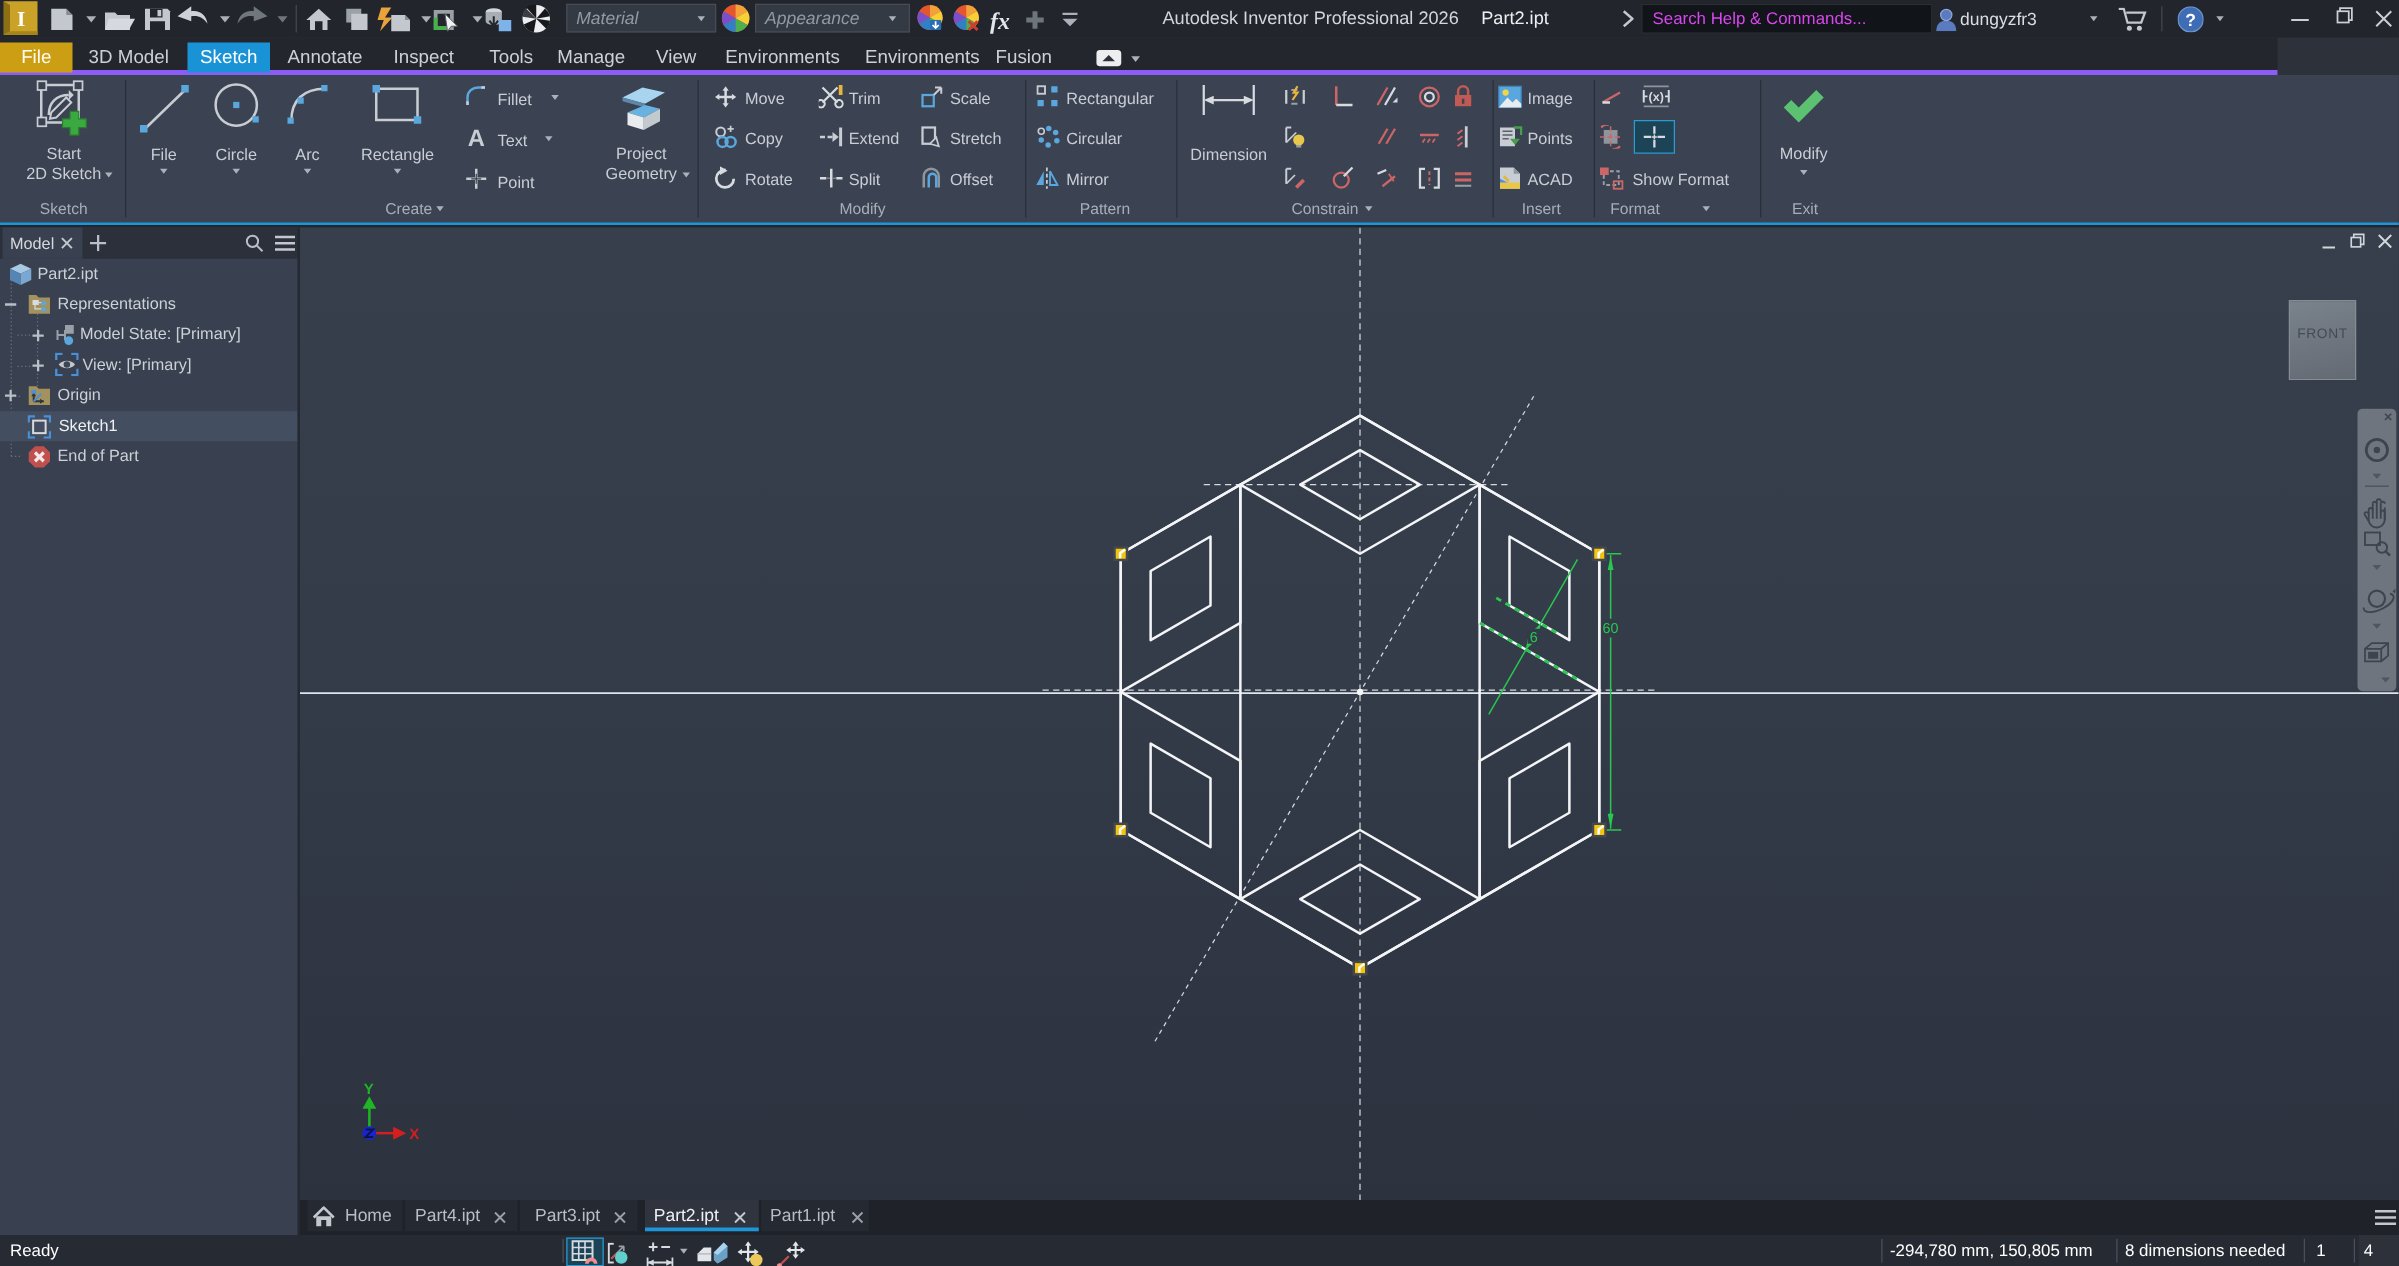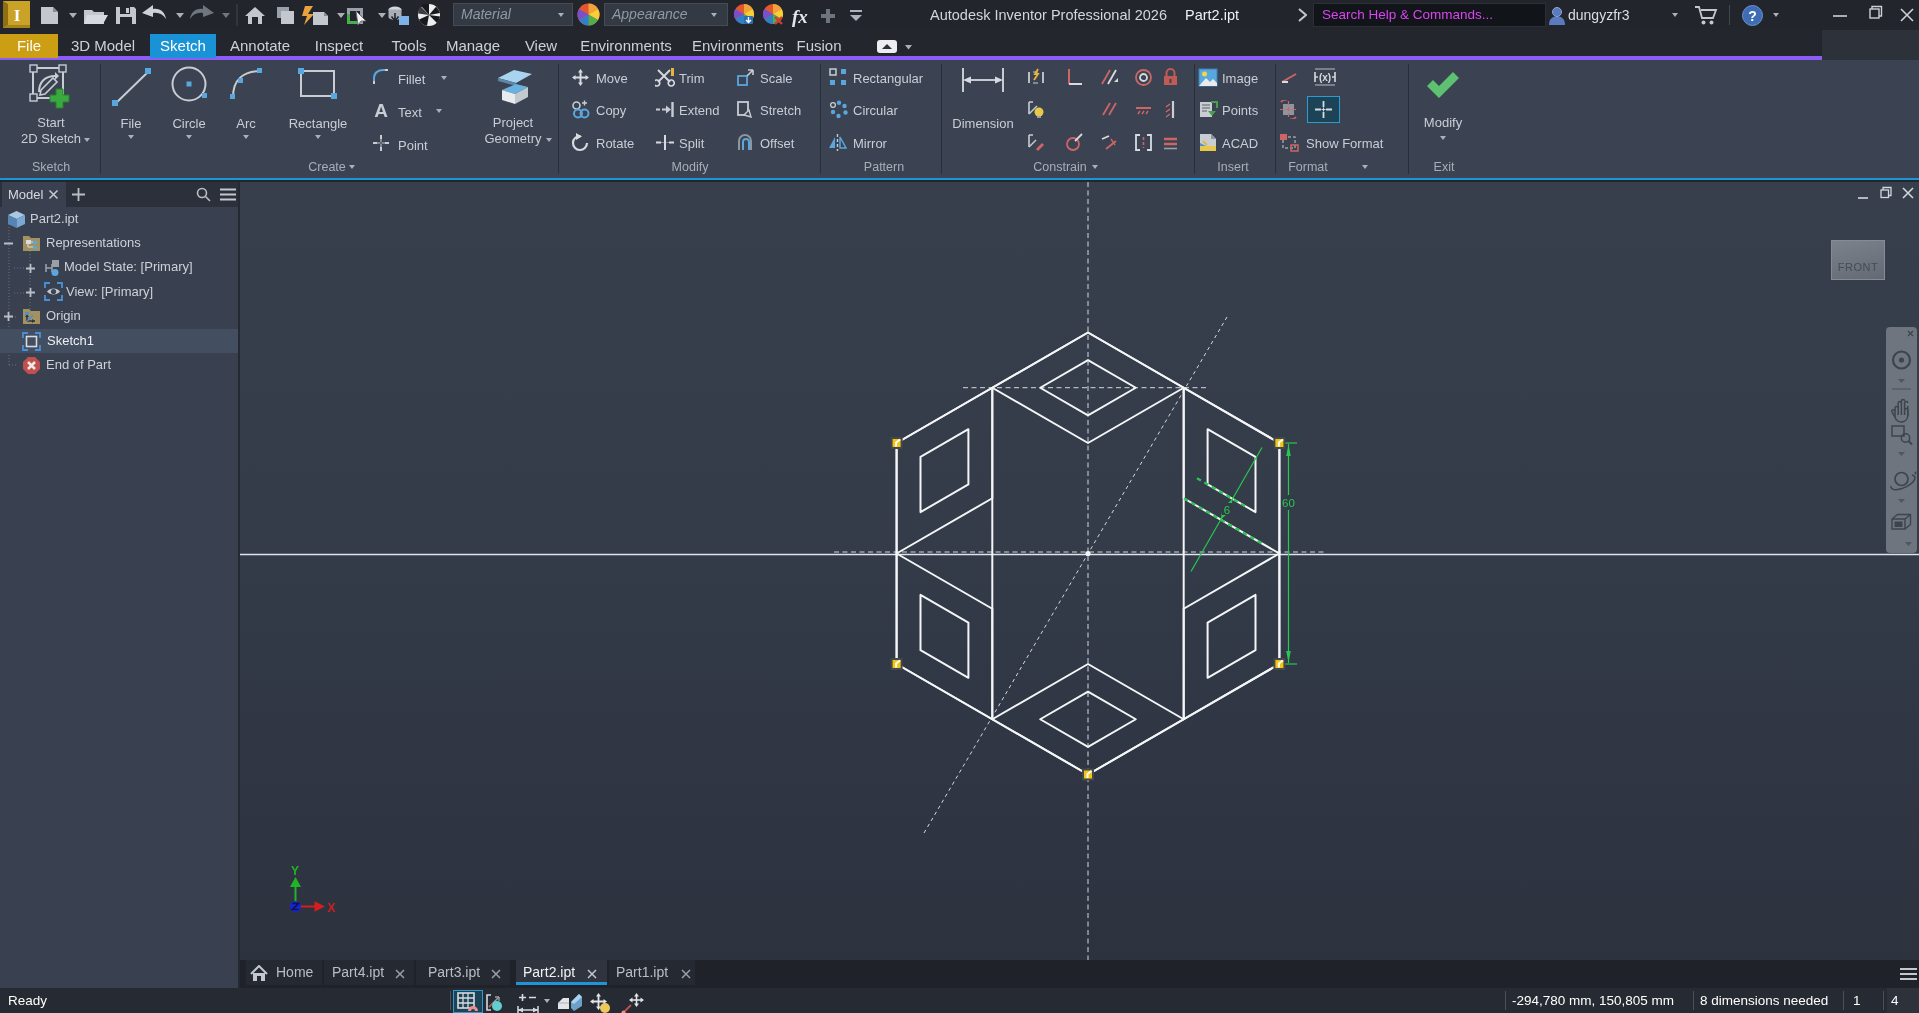--- a/index.html
+++ b/index.html
@@ -15,21 +15,21 @@
 .biglbl{position:absolute;font-size:13px;color:#c9ced6;text-align:center;transform:translateX(-50%);white-space:nowrap}
 .caret{position:absolute;width:0;height:0;border-left:3.5px solid transparent;border-right:3.5px solid transparent;border-top:4px solid #aab1ba}
 #browser{position:absolute;left:0;top:182px;width:240px;height:806px;background:#394150}
 #bheader{position:absolute;left:0;top:0;width:240px;height:25px;background:#2b303a}
 .trow{position:absolute;left:0;width:238px;height:24px;font-size:13px;color:#ccd1d8;line-height:24px}
 #canvas{position:absolute;left:240px;top:182px;width:1679px;height:778px;background:linear-gradient(#373f4d,#343b49 45%,#2c323e)}
 #doctabs{position:absolute;left:240px;top:960px;width:1679px;height:28px;background:#1f2229}
 .dtab{position:absolute;top:0;height:25px;line-height:25px;font-size:14px;color:#b8bec6}
 #statusbar{position:absolute;left:0;top:988px;width:1887px;height:25px;background:#262a32;color:#ffffff;font-size:13.5px}
 .ssep{position:absolute;top:3px;height:19px;width:1px;background:#4a505a}
-#viewcube{position:absolute;left:1591px;top:58px;width:54px;height:40px;background:linear-gradient(165deg,#7a828c,#636a74);border:1px solid #858c95;color:#454b55;font-weight:normal;font-size:11px;text-align:center;line-height:52px;letter-spacing:.5px}
+#viewcube{position:absolute;left:1591px;top:58px;width:54px;height:64px;background:linear-gradient(165deg,#7a828c,#636a74);border:1px solid #858c95;color:#454b55;font-weight:normal;font-size:11px;text-align:center;line-height:52px;letter-spacing:.5px}
 #navbar{position:absolute;left:1646px;top:145px;width:31px;height:226px;background:rgba(118,125,134,.88);border-radius:4px}
 svg{display:block}
 </style>
 </head>
 <body>
 <div id="titlebar">
 <svg class="ab" style="left:0;top:0" width="1919" height="30" viewBox="0 0 1919 30">
 
   <rect x="3" y="1" width="27" height="27" fill="#caa227"></rect>
   <path d="M3 1 L8 4 L8 25 L3 28 Z" fill="#8d6f14"></path>

